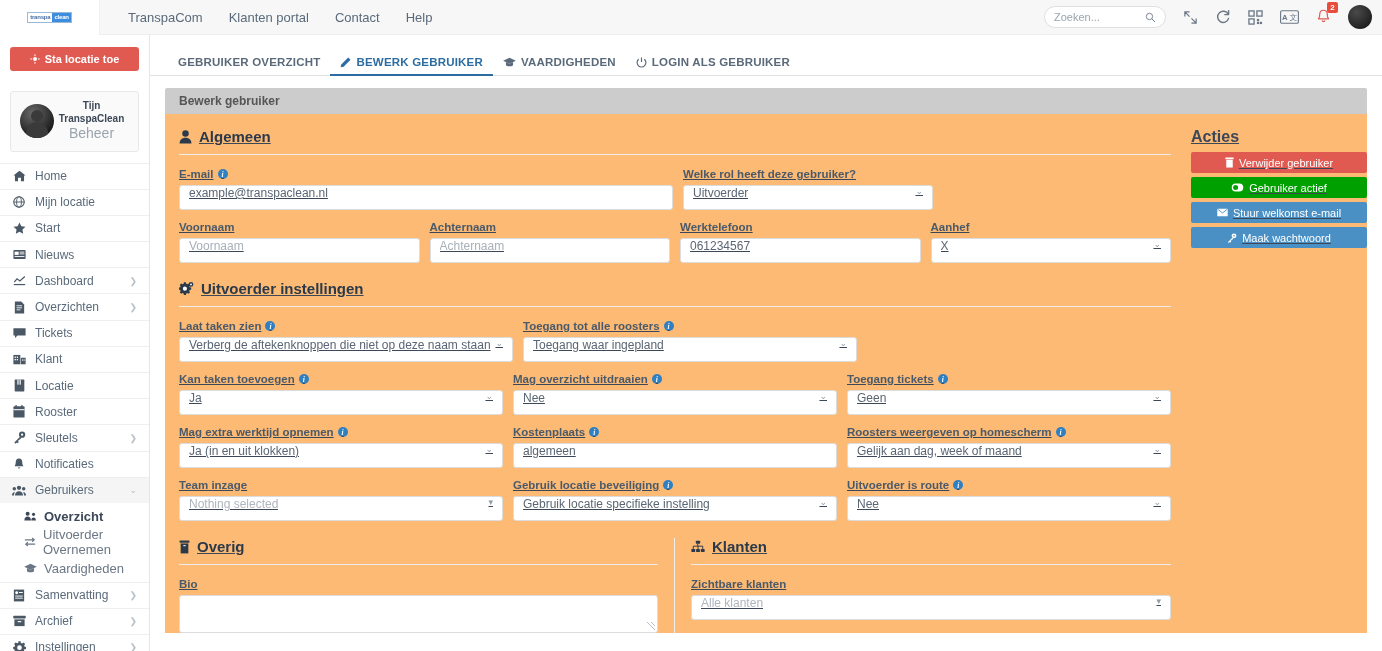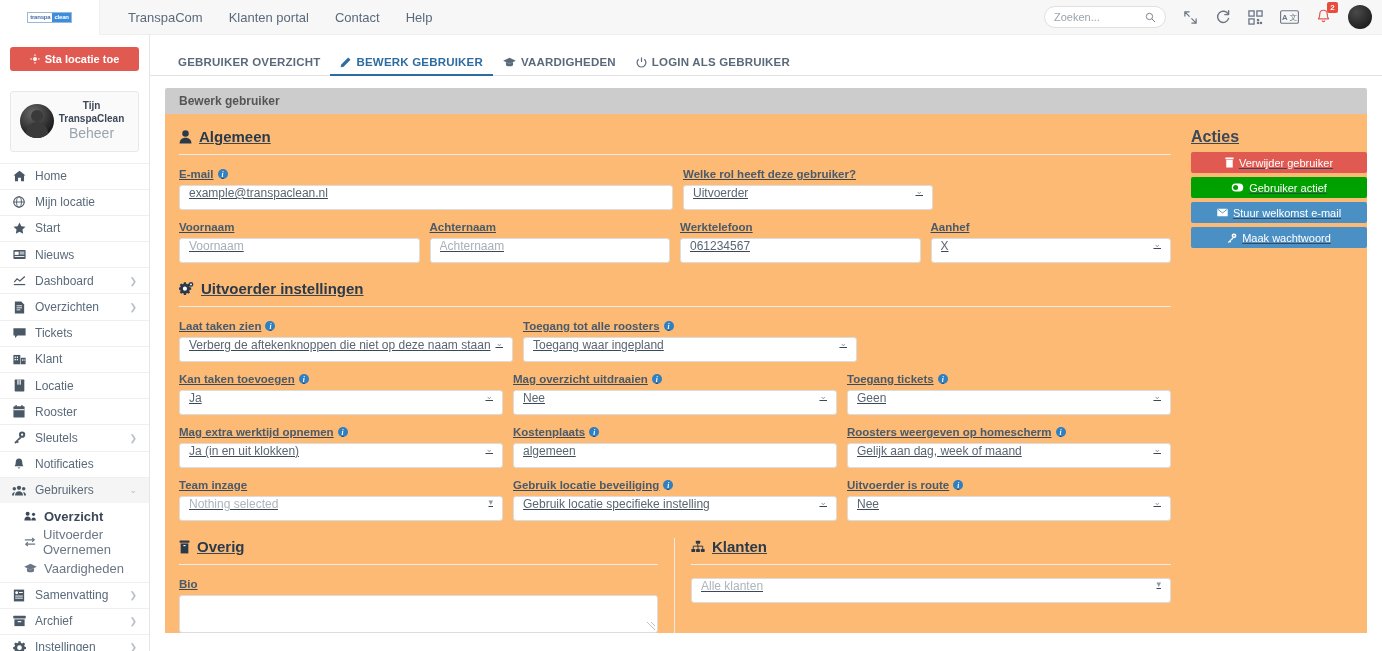--- a/index.html
+++ b/index.html
@@ -754,20 +754,23 @@
                   <rect x="5.6" y="0.4" width="4.8" height="3.4" rx="0.5"></rect>
                   <rect x="0.4" y="9.8" width="4.4" height="3.4" rx="0.5"></rect>
                   <rect x="5.8" y="9.8" width="4.4" height="3.4" rx="0.5"></rect>
                   <rect x="11.2" y="9.8" width="4.4" height="3.4" rx="0.5"></rect>
                   <path d="M7.7 3.8 L7.7 6.6 M2.6 9.8 L2.6 6.6 L13.4 6.6 L13.4 9.8 M8 6.6 L8 9.8" stroke="#2b3a4a" stroke-width="1.1" fill="none"></path>
                 </svg>
               </span>
             <span>Klanten</span>
           </div>
           <div class="sec-rule"></div>
+          <div class="lbl">
+            <span>Zichtbare klanten</span>
+          </div>
           <div class="ctl sel muted">
             <span class="cv">Alle klanten</span>
             <span class="caret">▾</span>
           </div>
         </div>
       </div>
     </div>
 
     <div class="acties-col">
       <div class="acties-title">Acties</div>

